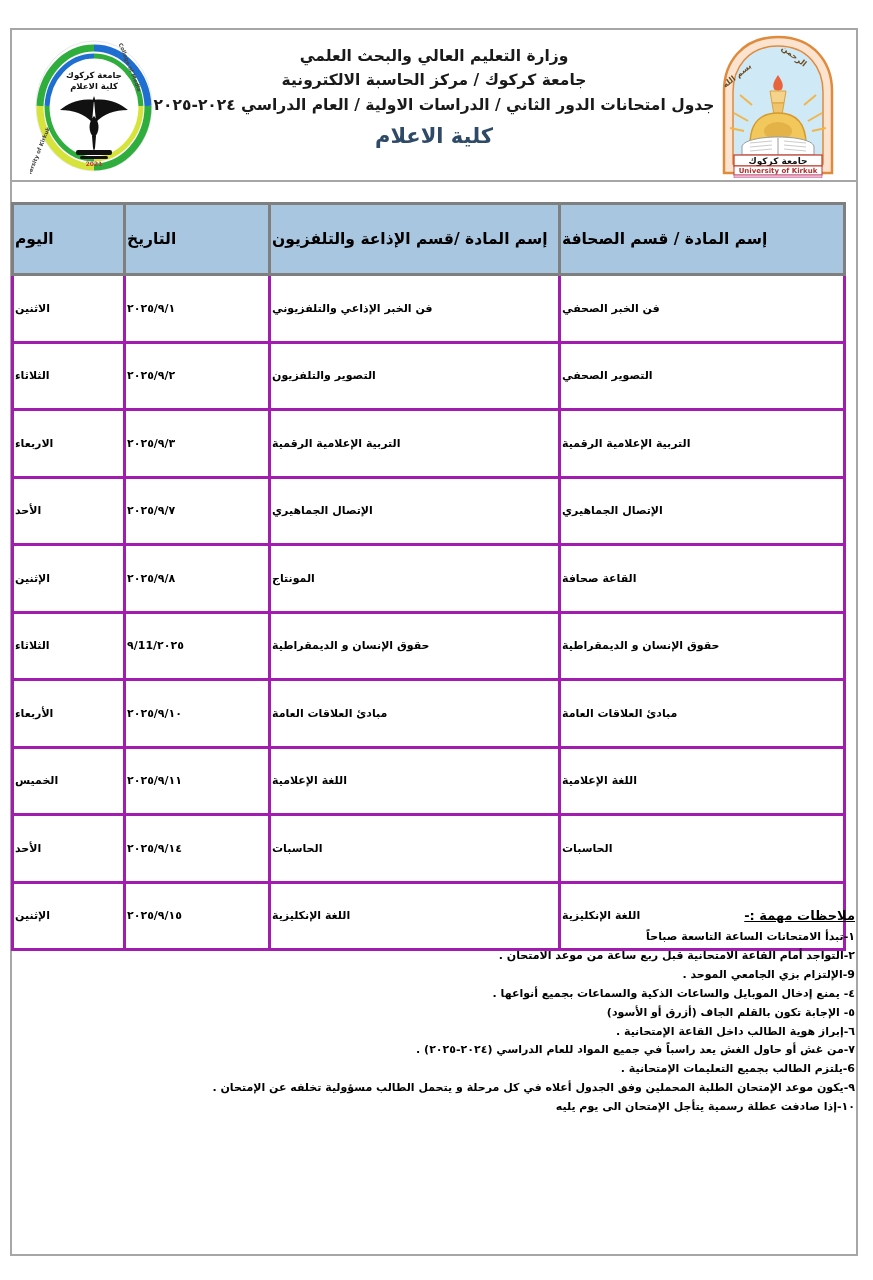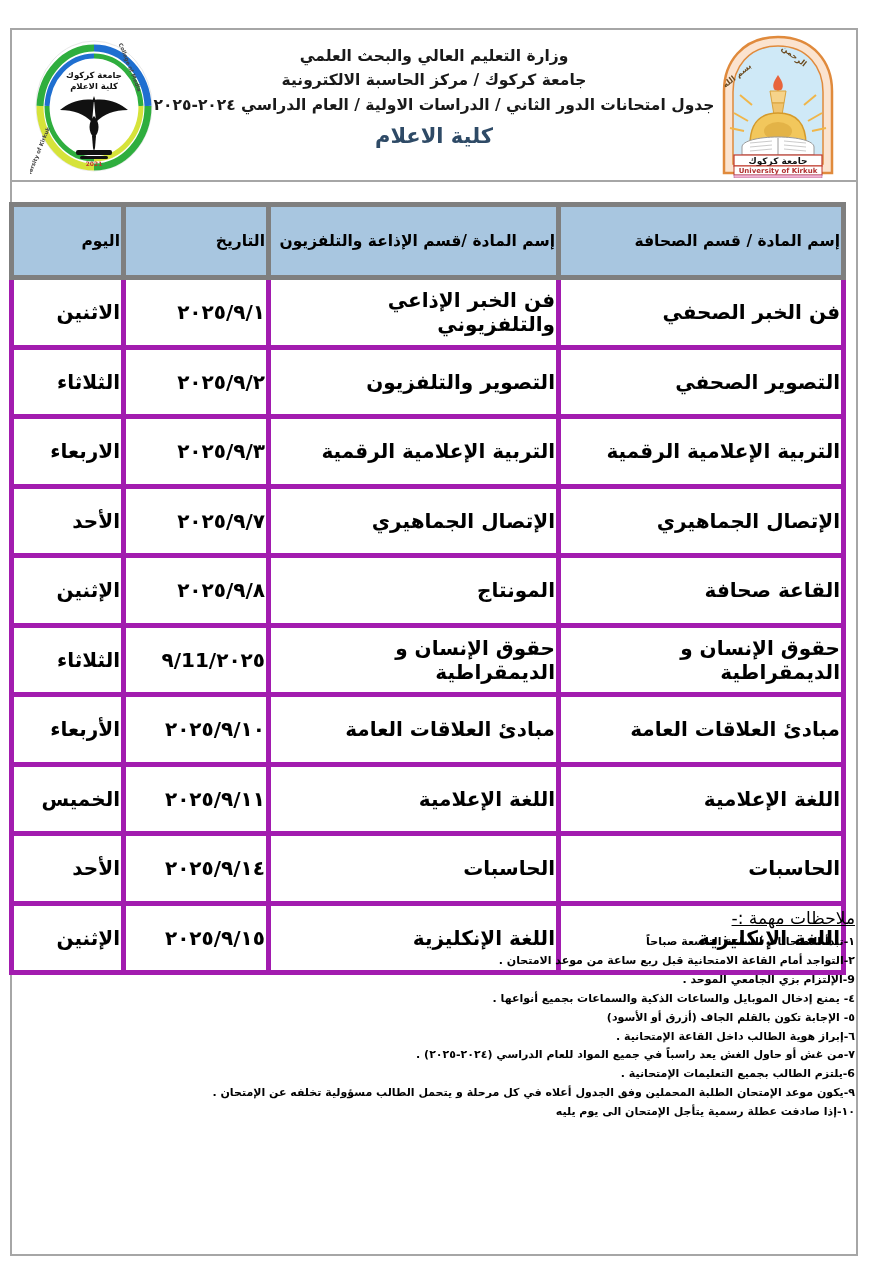--- a/index.html
+++ b/index.html
@@ -91,57 +91,57 @@
     width: 832px;
   }
   table.schedule {
     width: 832px;
     border-collapse: collapse;
     table-layout: fixed;
     background: #fff;
   }
   table.schedule th,
   table.schedule td {
-    border: 5px solid #a21caf;
-    text-align: right;
+    border: 3px solid #a21caf;
+    text-align: left;
     vertical-align: middle;
     font-weight: bold;
     color: #000;
   }
   table.schedule thead th {
     background: #a8c6e0;
     height: 66px;
     font-size: 15.5px;
     border-color: #7f7f7f;
   }
   table.schedule tbody td {
     height: 62.5px;
-    font-size: 20px;
+    font-size: 11px;
   }
   .col-day    { width: 112px; }
   .col-date   { width: 145px; }
   .col-radio  { width: 290px; }
   .col-press  { width: 285px; }
   td.date-cell {
     font-size: 15.5px;
     letter-spacing: 0.3px;
   }
 
   
   .notes {
     position: absolute;
     right: 18px;
     top: 908px;
     width: 828px;
     text-align: right;
     direction: rtl;
   }
   .notes-title {
-    font-size: 17px;
-    font-weight: normal;
+    font-size: 13px;
+    font-weight: bold;
     text-decoration: underline;
     margin-bottom: 5px;
     color: #000;
   }
   .note-item {
     font-size: 11px;
     font-weight: bold;
     line-height: 1.72;
     color: #000;
     white-space: nowrap;

